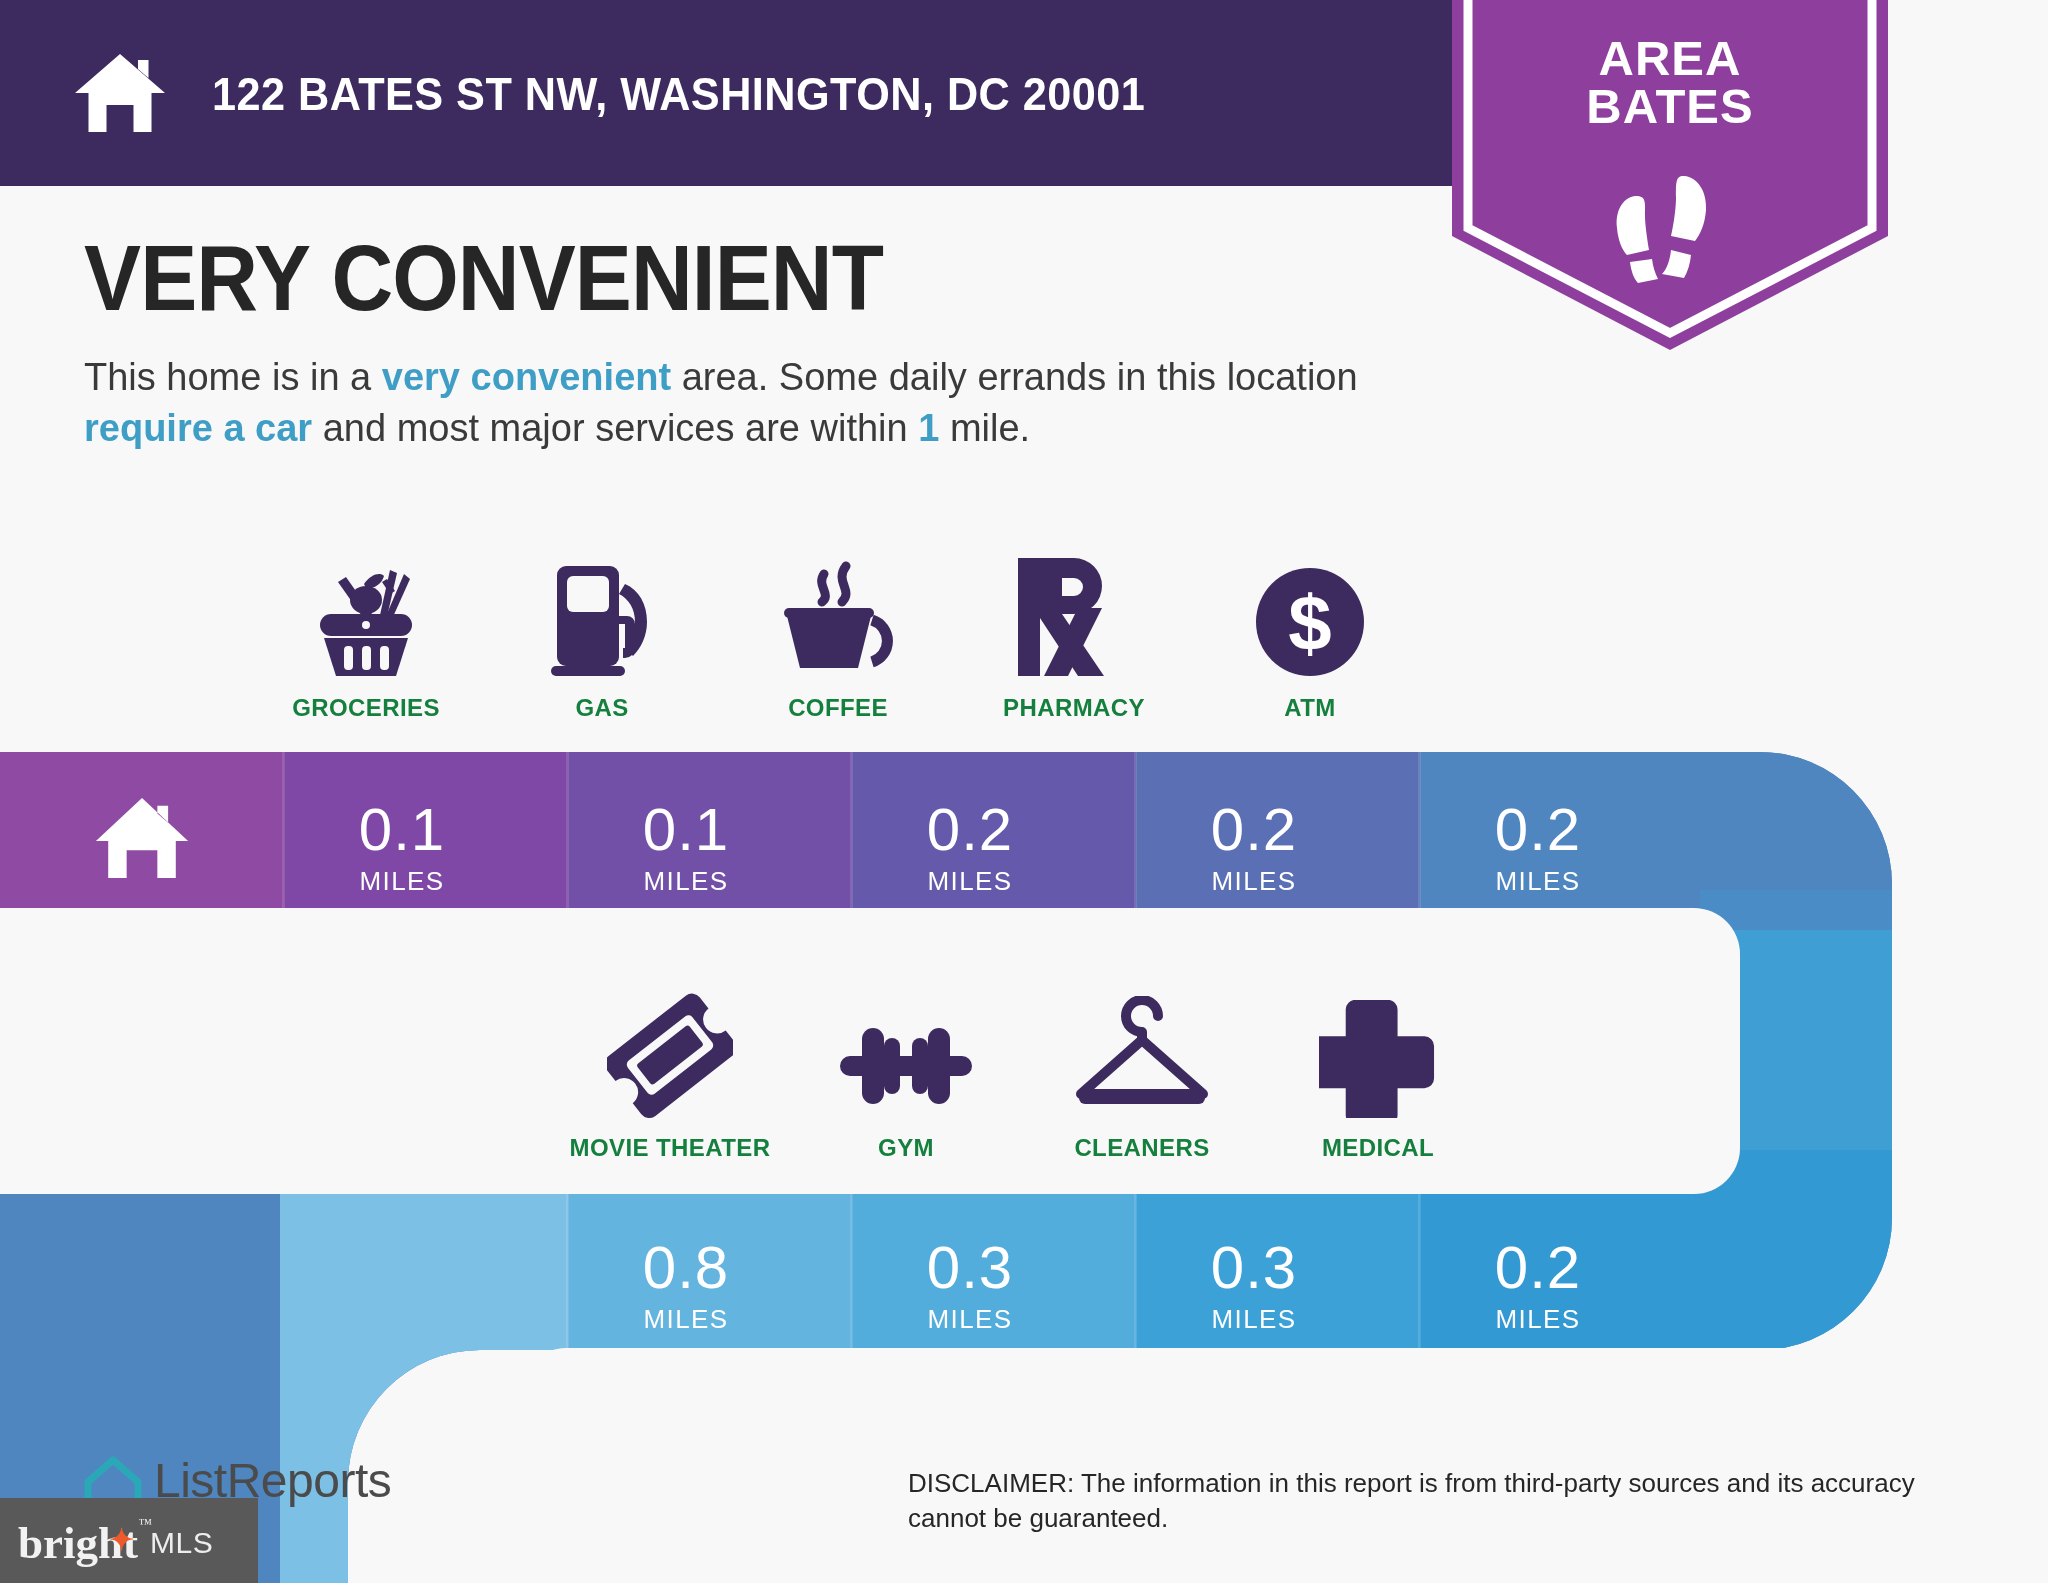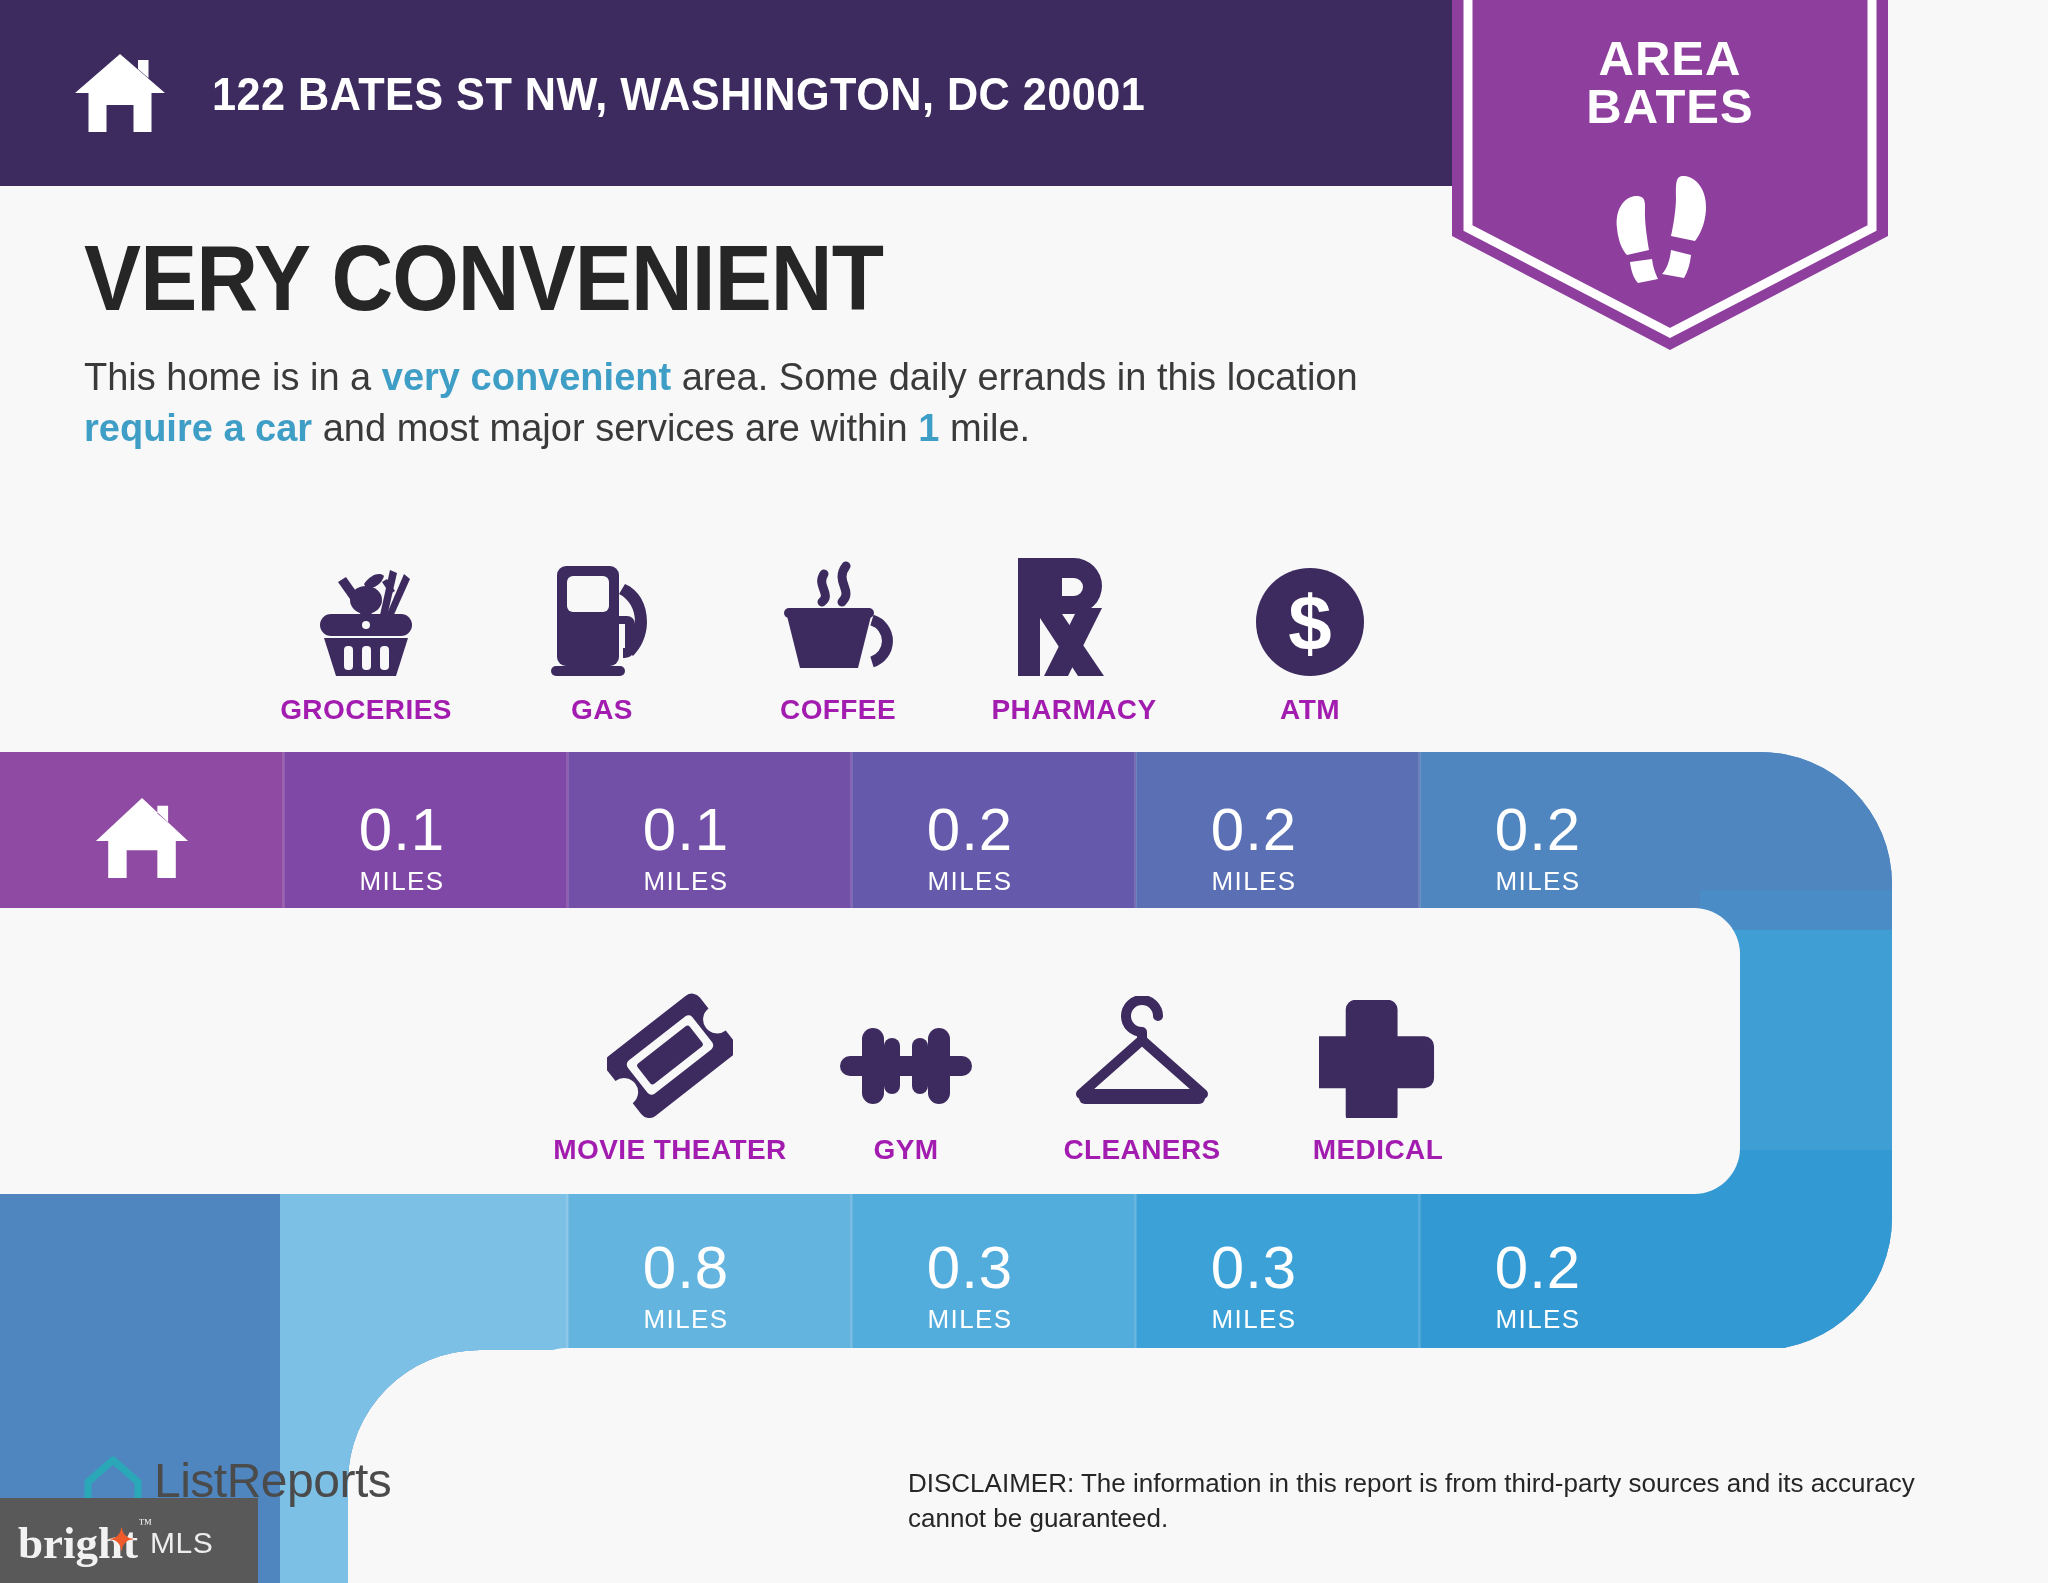--- a/index.html
+++ b/index.html
@@ -45,21 +45,21 @@
     margin:28px 0 0;font-size:38px;line-height:1.34;color:#3a3a3a;font-weight:400;
   }
   .hero p b{color:#3f9ec6;font-weight:700;}
 
   
   .icons-row{position:absolute;z-index:5;display:flex;}
   .icon-cell{display:flex;flex-direction:column;align-items:center;justify-content:flex-end;}
   .icon-art{height:130px;display:flex;align-items:flex-end;justify-content:center;}
   .icon-art svg{display:block;}
   .icon-label{
-    margin-top:16px;font-size:28px;font-weight:700;color:#a21caf;letter-spacing:.4px;
+    margin-top:16px;font-size:24px;font-weight:700;color:#15803d;letter-spacing:.4px;
     font-family:"Liberation Sans Narrow","Liberation Sans",sans-serif;
     white-space:nowrap;
   }
 
   .icons-row-1{left:248px;top:548px;width:1180px;}
   .icons-row-1 .icon-cell{width:236px;}
   .icons-row-2{left:552px;top:988px;width:944px;}
   .icons-row-2 .icon-cell{width:236px;}
 
   

